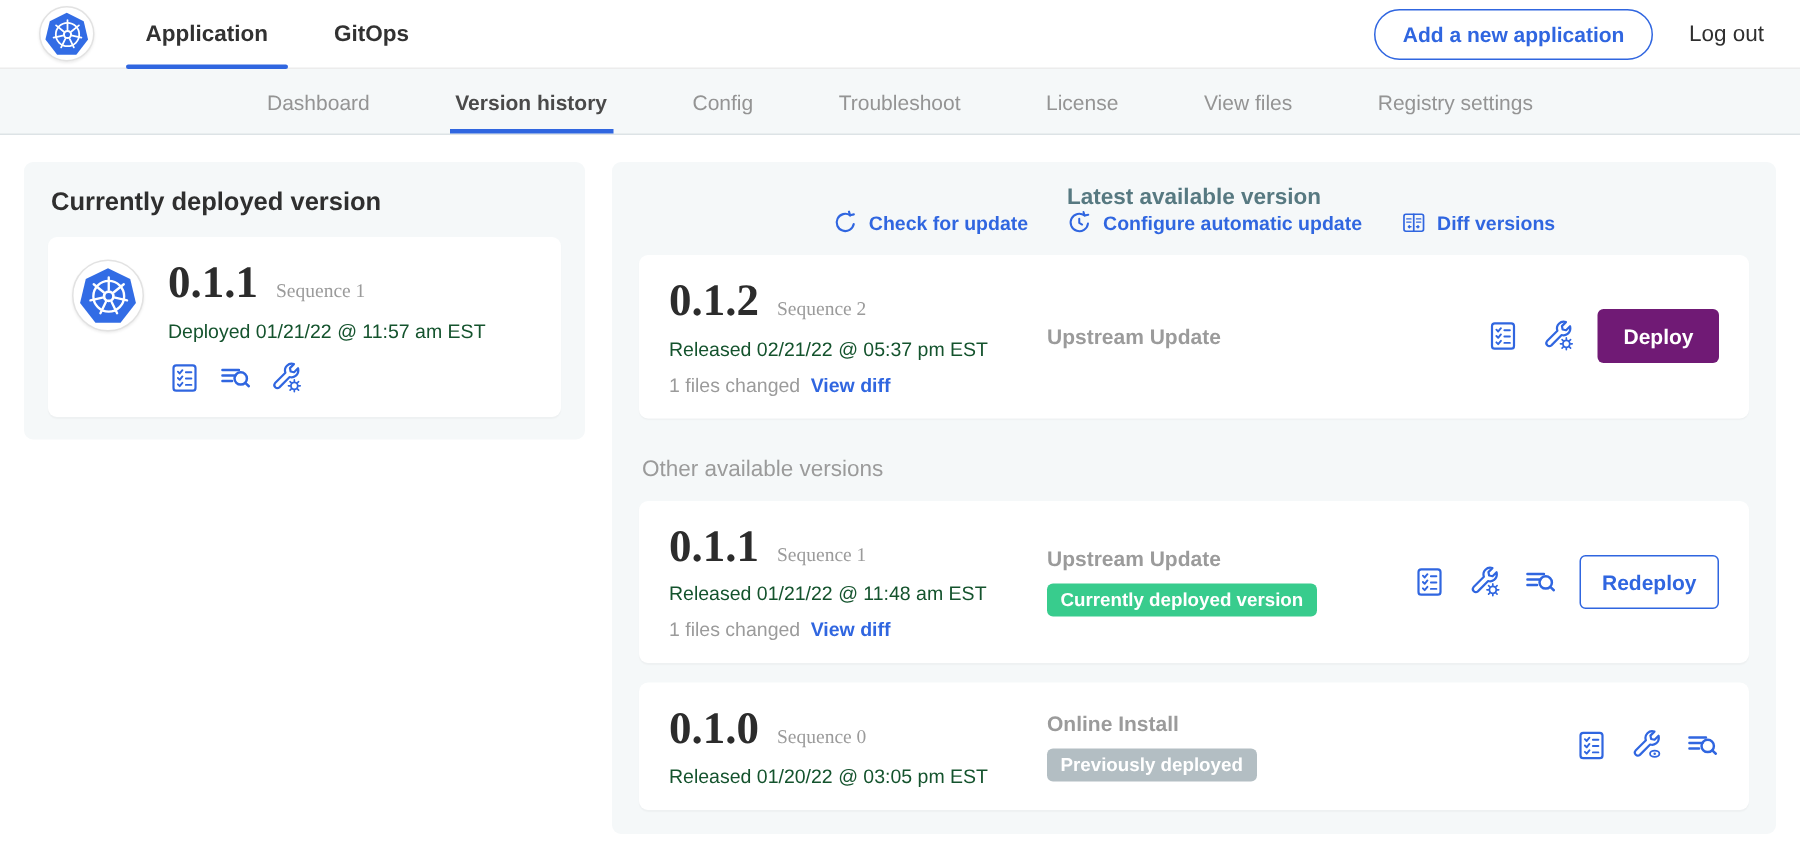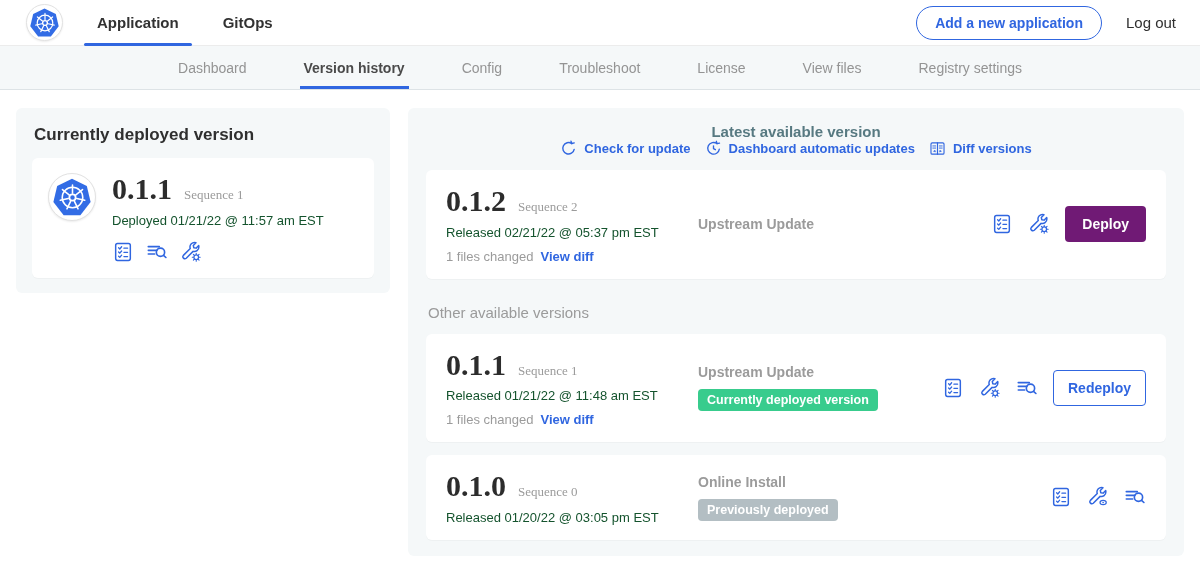--- a/index.html
+++ b/index.html
@@ -49,21 +49,21 @@
             display: flex; gap: 16px; align-items: flex-start; box-shadow: 0 1px 1px rgba(0,0,0,.03); }
   .version-line { display: flex; align-items: baseline; gap: 12px; font-family: Liberation Serif, serif; }
   .version-num { font-size: 30px; font-weight: 700; color: #2c2c2c; line-height: 1.05; }
   .sequence { font-size: 13px; color: #9b9b9b; }
   .muted-line { font-size: 13px; color: #14532d; margin-top: 8px; }
   .icon-row { display: flex; gap: 12px; margin-top: 13px; align-items: center; }
 
   .right-panel { flex: 1; padding: 15px 18px 16px; }
   .rp-header { display: flex; justify-content: space-between; align-items: center; padding: 0 2px; flex-direction: column; }
   .rp-title { font-size: 15px; font-weight: 600; color: #577981; }
-  .rp-actions { display: flex; gap: 14px; }
+  .rp-actions { display: flex; gap: 26px; }
   .action-link { display: flex; align-items: center; gap: 7px; color: #3066e0;
             font-size: 13px; font-weight: 700; cursor: pointer; }
   .other-title { margin: 25px 2px 0; font-size: 15px; font-weight: 500; color: #9b9b9b; }
 
   .vcard { background: #fff; border-radius: 6px; padding: 15px 20px; display: flex;
            margin-top: 13px; box-shadow: 0 1px 1px rgba(0,0,0,.03); }
   .vcard .col-left { width: 252px; flex: none; }
   .vcard .col-mid { flex: 1; display: flex; flex-direction: column; justify-content: center;
            align-items: flex-start; gap: 9px; }
   .vcard .col-right { display: flex; align-items: center; gap: 15px; }
@@ -234,21 +234,21 @@
         <span class="action-link">
           <svg class="ic ic-s">
               <use href="#i-refresh"></use>
             </svg>
           <span>Check for update</span>
         </span>
         <span class="action-link">
           <svg class="ic ic-s">
               <use href="#i-clock-refresh"></use>
             </svg>
-          <span>Dashboard automatic updates</span>
+          <span>Configure automatic update</span>
         </span>
         <span class="action-link">
           <svg class="ic ic-s">
               <use href="#i-diff"></use>
             </svg>
           <span>Diff versions</span>
         </span>
       </div>
     </div>
 

